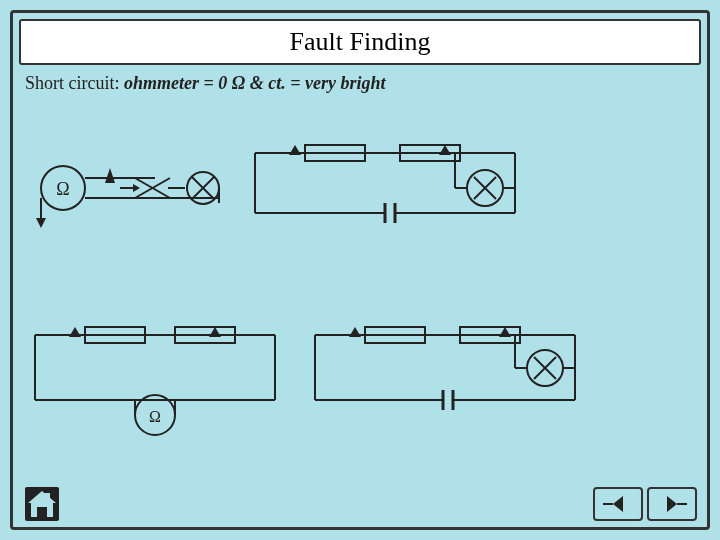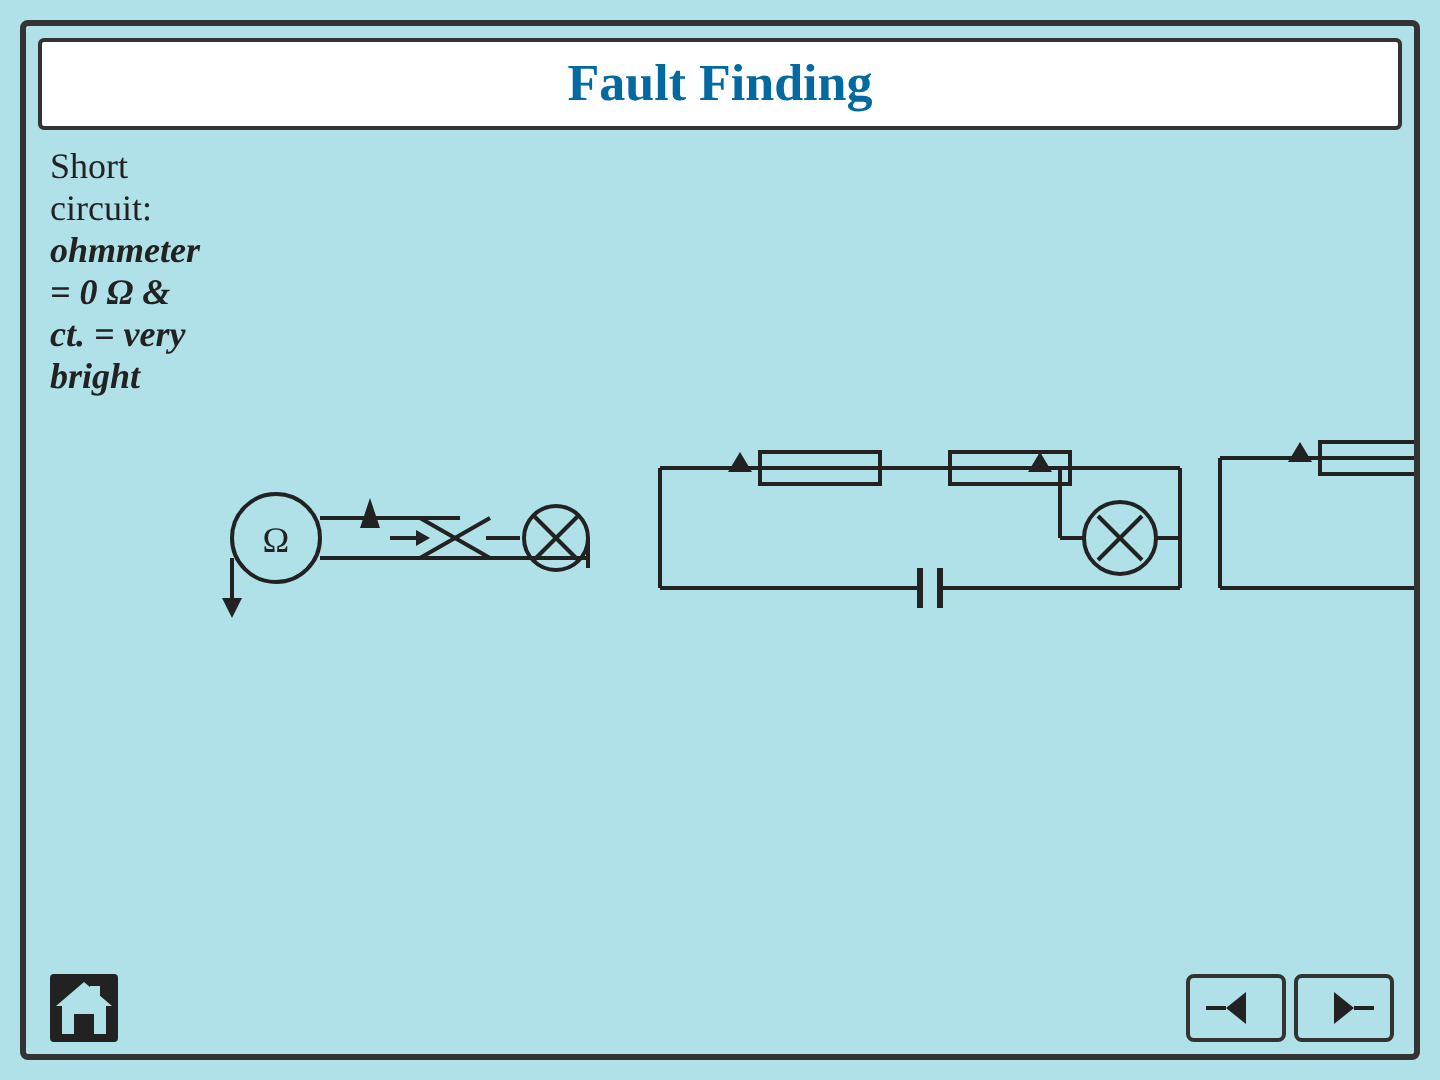--- a/index.html
+++ b/index.html
@@ -29,28 +29,29 @@
       background: white;
       border: 2px solid #333;
       margin: 6px 6px 0 6px;
       text-align: center;
       padding: 6px 0;
       border-radius: 3px;
     }
 
     .title-bar span {
       font-size: 26px;
-      font-weight: bold;
-      color: #0369a1;
+      font-weight: normal;
+      color: #000000;
     }
 
     .content {
       flex: 1;
       padding: 8px 12px;
       display: flex;
+      flex-direction: column;
     }
 
     .section-label {
       font-size: 18px;
       color: #222;
       margin-bottom: 4px;
     }
 
     .section-label .keyword {
       font-weight: bold;

